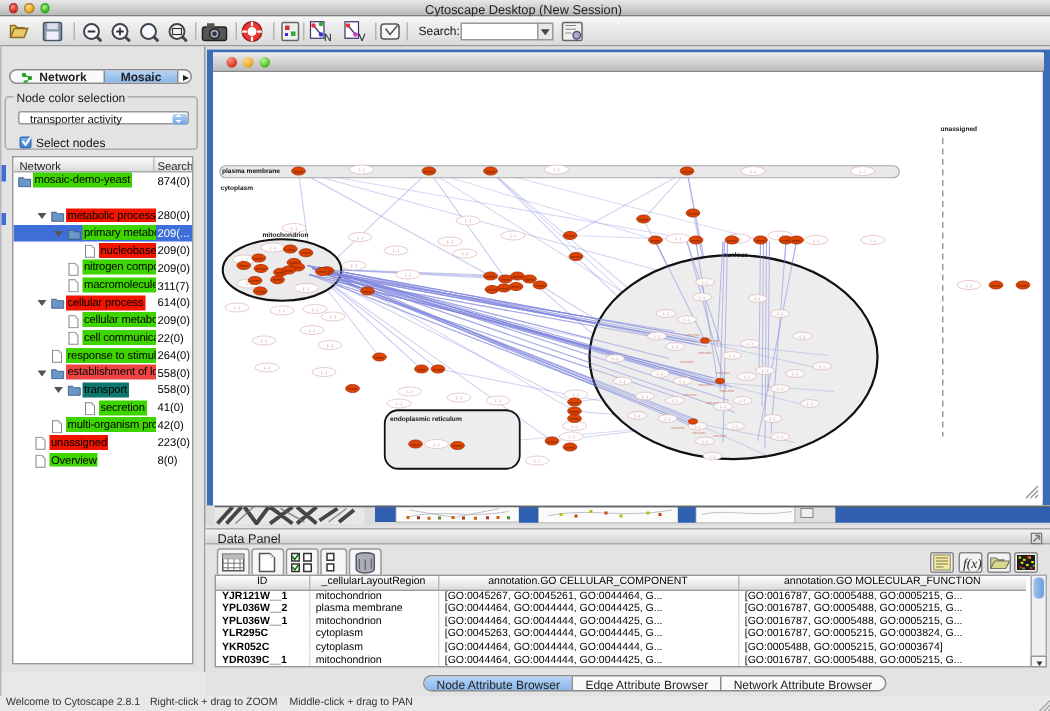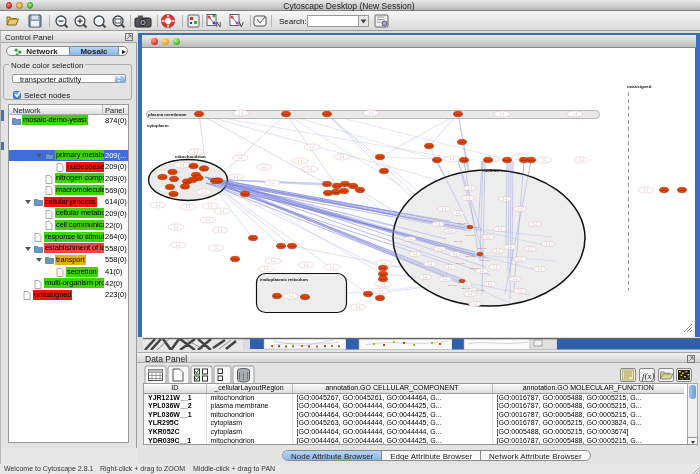--- a/index.html
+++ b/index.html
@@ -78,26 +78,20 @@
 <rect x="375" y="13" width="13" height="12" rx="1" fill="#f0f0f0" stroke="#666"></rect>
         <path d="M377 15 h7 M377 17.5 h7 M377 20 h4" stroke="#888" stroke-width="0.8"></path>
         <circle cx="384.5" cy="21.5" r="2.5" fill="#aac" stroke="#557"></circle>
 </g>
     </svg>
 </div>
 
 <div class="abs" style="left:137px;top:31px;width:563px;height:321px;background:#dcdcdc;"></div>
 
 <div class="abs" style="left:0;top:31px;width:137px;height:417px;background:#e3e3e3;border-right:1px solid #9a9a9a;">
-  <div class="abs" style="left:0;top:0;width:137px;height:12px;background:linear-gradient(#f2f2f2,#d5d5d5);border-bottom:1px solid #aaa;font-size:8px;color:#222;padding:1.5px 0 0 5px;">Control Panel
-    <svg width="8" height="8" style="position:absolute;right:4px;top:2px">
-        <rect x="0.5" y="0.5" width="7" height="7" fill="none" stroke="#777"></rect>
-        <path d="M2 6 L6 2 M6 2 h-3 M6 2 v3" stroke="#777" fill="none"></path>
-      </svg>
-  </div>
 
   <div class="abs" style="left:6px;top:15px;width:122px;height:10px;border:1px solid #8a8a8a;border-radius:5px;background:#fafafa;overflow:hidden;font-size:8px;font-weight:bold;color:#222;line-height:10px;">
     <div class="abs" style="left:0;top:0;width:62px;height:10px;text-align:center;">
       <svg width="8" height="8" style="position:absolute;left:7px;top:1px">
           <circle cx="2" cy="2" r="1.5" fill="#2a2"></circle>
           <circle cx="6" cy="4" r="1.5" fill="#2a2"></circle>
           <circle cx="3" cy="7" r="1.5" fill="#2a2"></circle>
           <path d="M2 2 L6 4 L3 7" stroke="#282" fill="none" stroke-width="0.7"></path>
         </svg>
       <span style="margin-left:8px;">Network</span></div>
@@ -119,31 +113,39 @@
   <div class="abs" style="left:13px;top:60px;width:7.5px;height:7.5px;background:linear-gradient(#7db1ec,#3f7fd4);border:1px solid #3a6db8;border-radius:1.5px;">
     <svg width="9" height="9" style="position:absolute;left:-1px;top:-2px">
         <path d="M2 4 l2 2.5 L7.5 1.5" stroke="#fff" stroke-width="1.4" fill="none"></path>
       </svg>
   </div>
   <div class="abs" style="left:24px;top:60px;font-size:8px;color:#111;">Select nodes</div>
 
   <div class="abs" style="left:8px;top:73px;width:121px;height:339px;background:#fff;border:1px solid #999;font-size:8px;overflow:hidden;">
     <div class="abs" style="left:0;top:0;width:121px;height:9.5px;background:linear-gradient(#fdfdfd,#dcdcdc);border-bottom:1px solid #aaa;color:#222;font-size:7.5px;">
       <span style="position:absolute;left:4px;top:0.5px;">Network</span>
-      <span style="position:absolute;left:96px;top:0.5px;">Panel</span>
+      <span style="position:absolute;left:96px;top:0.5px;">Search</span>
       <div class="abs" style="left:93px;top:0;width:1px;height:9.5px;background:#bbb;"></div>
     </div>
     <div class="abs" style="left:0;top:9.5px;width:121px;height:329px;" id="treebody">
       <div style="position:absolute;left:0;top:0.0px;width:121px;height:11.65px;background:transparent;">
           <div style="position:absolute;left:3px;top:2px;"><svg width="9" height="8" viewBox="0 0 9 8">
               <path d="M0.5 1.5 h3 l1 1 h4 v5 h-8 z" fill="#6b96c8" stroke="#3a5a80" stroke-width="0.6"></path>
             </svg></div>
           <div style="position:absolute;left:13px;top:0.8px;height:9.8px;line-height:9.8px;background:#3ed400;color:#000;padding:0 1px;white-space:nowrap;overflow:hidden;max-width:82px;font-size:7.5px;letter-spacing:-0.1px;">mosaic-demo-yeast</div>
           <div style="position:absolute;left:96px;top:1.2px;color:#000;font-size:7.5px;">874(0)</div>
         </div>
+        <div style="position:absolute;left:0;top:23.3px;width:121px;height:11.65px;background:transparent;">
+          <div style="position:absolute;left:16px;top:4px;width:0;height:0;border-left:3.5px solid transparent;border-right:3.5px solid transparent;border-top:4.5px solid #555;"></div>
+          <div style="position:absolute;left:25px;top:2px;"><svg width="9" height="8" viewBox="0 0 9 8">
+              <path d="M0.5 1.5 h3 l1 1 h4 v5 h-8 z" fill="#6b96c8" stroke="#3a5a80" stroke-width="0.6"></path>
+            </svg></div>
+          <div style="position:absolute;left:35px;top:0.8px;height:9.8px;line-height:9.8px;background:#f11500;color:#000;padding:0 1px;white-space:nowrap;overflow:hidden;max-width:60px;font-size:7.5px;letter-spacing:-0.1px;">metabolic process</div>
+          <div style="position:absolute;left:96px;top:1.2px;color:#000;font-size:7.5px;">280(0)</div>
+        </div>
         <div style="position:absolute;left:0;top:35.0px;width:121px;height:11.65px;background:#3e6fd8;">
           <div style="position:absolute;left:27px;top:4px;width:0;height:0;border-left:3.5px solid transparent;border-right:3.5px solid transparent;border-top:4.5px solid #555;"></div>
           <div style="position:absolute;left:36px;top:2px;"><svg width="9" height="8" viewBox="0 0 9 8">
               <path d="M0.5 1.5 h3 l1 1 h4 v5 h-8 z" fill="#6b96c8" stroke="#3a5a80" stroke-width="0.6"></path>
             </svg></div>
           <div style="position:absolute;left:46px;top:0.8px;height:9.8px;line-height:9.8px;background:#3ed400;color:#000;padding:0 1px;white-space:nowrap;overflow:hidden;max-width:49px;font-size:7.5px;letter-spacing:-0.1px;">primary metabol</div>
           <div style="position:absolute;left:96px;top:1.2px;color:#fff;font-size:7.5px;">209(...</div>
         </div>
         <div style="position:absolute;left:0;top:46.6px;width:121px;height:11.65px;background:transparent;">
           <div style="position:absolute;left:47px;top:2px;"><svg width="8" height="9" viewBox="0 0 8 9">
@@ -160,21 +162,21 @@
             </svg></div>
           <div style="position:absolute;left:46px;top:0.8px;height:9.8px;line-height:9.8px;background:#3ed400;color:#000;padding:0 1px;white-space:nowrap;overflow:hidden;max-width:49px;font-size:7.5px;letter-spacing:-0.1px;">nitrogen compo</div>
           <div style="position:absolute;left:96px;top:1.2px;color:#000;font-size:7.5px;">209(0)</div>
         </div>
         <div style="position:absolute;left:0;top:69.9px;width:121px;height:11.65px;background:transparent;">
           <div style="position:absolute;left:36px;top:2px;"><svg width="8" height="9" viewBox="0 0 8 9">
               <path d="M1 0.5 h4 l2 2 v6 h-6 z" fill="#fff" stroke="#888" stroke-width="0.7"></path>
               <path d="M5 0.5 l2 2 h-2 z" fill="#ccc"></path>
             </svg></div>
           <div style="position:absolute;left:46px;top:0.8px;height:9.8px;line-height:9.8px;background:#3ed400;color:#000;padding:0 1px;white-space:nowrap;overflow:hidden;max-width:49px;font-size:7.5px;letter-spacing:-0.1px;">macromolecule</div>
-          <div style="position:absolute;left:96px;top:1.2px;color:#000;font-size:7.5px;">569(0)</div>
+          <div style="position:absolute;left:96px;top:1.2px;color:#000;font-size:7.5px;">311(7)</div>
         </div>
         <div style="position:absolute;left:0;top:81.5px;width:121px;height:11.65px;background:transparent;">
           <div style="position:absolute;left:16px;top:4px;width:0;height:0;border-left:3.5px solid transparent;border-right:3.5px solid transparent;border-top:4.5px solid #555;"></div>
           <div style="position:absolute;left:25px;top:2px;"><svg width="9" height="8" viewBox="0 0 9 8">
               <path d="M0.5 1.5 h3 l1 1 h4 v5 h-8 z" fill="#6b96c8" stroke="#3a5a80" stroke-width="0.6"></path>
             </svg></div>
           <div style="position:absolute;left:35px;top:0.8px;height:9.8px;line-height:9.8px;background:#f11500;color:#000;padding:0 1px;white-space:nowrap;overflow:hidden;max-width:60px;font-size:7.5px;letter-spacing:-0.1px;">cellular process</div>
           <div style="position:absolute;left:96px;top:1.2px;color:#000;font-size:7.5px;">614(0)</div>
         </div>
         <div style="position:absolute;left:0;top:93.2px;width:121px;height:29px;background:transparent;">
@@ -207,21 +209,21 @@
               <path d="M0.5 1.5 h3 l1 1 h4 v5 h-8 z" fill="#6b96c8" stroke="#3a5a80" stroke-width="0.6"></path>
             </svg></div>
           <div style="position:absolute;left:35px;top:0.8px;height:9.8px;line-height:9.8px;background:#ef4444;color:#000;padding:0 1px;white-space:nowrap;overflow:hidden;max-width:60px;font-size:7.5px;letter-spacing:-0.1px;">establishment of lo</div>
           <div style="position:absolute;left:96px;top:1.2px;color:#000;font-size:7.5px;">558(0)</div>
         </div>
         <div style="position:absolute;left:0;top:139.8px;width:121px;height:11.65px;background:transparent;">
           <div style="position:absolute;left:27px;top:4px;width:0;height:0;border-left:3.5px solid transparent;border-right:3.5px solid transparent;border-top:4.5px solid #555;"></div>
           <div style="position:absolute;left:36px;top:2px;"><svg width="9" height="8" viewBox="0 0 9 8">
               <path d="M0.5 1.5 h3 l1 1 h4 v5 h-8 z" fill="#6b96c8" stroke="#3a5a80" stroke-width="0.6"></path>
             </svg></div>
-          <div style="position:absolute;left:46px;top:0.8px;height:9.8px;line-height:9.8px;background:#eab308;color:#000;padding:0 1px;white-space:nowrap;overflow:hidden;max-width:49px;font-size:7.5px;letter-spacing:-0.1px;">transport</div>
+          <div style="position:absolute;left:46px;top:0.8px;height:9.8px;line-height:9.8px;background:#0f766e;color:#000;padding:0 1px;white-space:nowrap;overflow:hidden;max-width:49px;font-size:7.5px;letter-spacing:-0.1px;">transport</div>
           <div style="position:absolute;left:96px;top:1.2px;color:#000;font-size:7.5px;">558(0)</div>
         </div>
         <div style="position:absolute;left:0;top:151.5px;width:121px;height:11.65px;background:transparent;">
           <div style="position:absolute;left:47px;top:2px;"><svg width="8" height="9" viewBox="0 0 8 9">
               <path d="M1 0.5 h4 l2 2 v6 h-6 z" fill="#fff" stroke="#888" stroke-width="0.7"></path>
               <path d="M5 0.5 l2 2 h-2 z" fill="#ccc"></path>
             </svg></div>
           <div style="position:absolute;left:57px;top:0.8px;height:9.8px;line-height:9.8px;background:#3ed400;color:#000;padding:0 1px;white-space:nowrap;overflow:hidden;max-width:38px;font-size:7.5px;letter-spacing:-0.1px;">secretion</div>
           <div style="position:absolute;left:96px;top:1.2px;color:#000;font-size:7.5px;">41(0)</div>
         </div>
@@ -233,20 +235,28 @@
           <div style="position:absolute;left:35px;top:0.8px;height:9.8px;line-height:9.8px;background:#3ed400;color:#000;padding:0 1px;white-space:nowrap;overflow:hidden;max-width:60px;font-size:7.5px;letter-spacing:-0.1px;">multi-organism pro</div>
           <div style="position:absolute;left:96px;top:1.2px;color:#000;font-size:7.5px;">42(0)</div>
         </div>
         <div style="position:absolute;left:0;top:174.8px;width:121px;height:11.65px;background:transparent;">
           <div style="position:absolute;left:14px;top:2px;"><svg width="8" height="9" viewBox="0 0 8 9">
               <path d="M1 0.5 h4 l2 2 v6 h-6 z" fill="#fff" stroke="#888" stroke-width="0.7"></path>
               <path d="M5 0.5 l2 2 h-2 z" fill="#ccc"></path>
             </svg></div>
           <div style="position:absolute;left:24px;top:0.8px;height:9.8px;line-height:9.8px;background:#f11500;color:#000;padding:0 1px;white-space:nowrap;overflow:hidden;max-width:71px;font-size:7.5px;letter-spacing:-0.1px;">unassigned</div>
           <div style="position:absolute;left:96px;top:1.2px;color:#000;font-size:7.5px;">223(0)</div>
+        </div>
+        <div style="position:absolute;left:0;top:186.4px;width:121px;height:11.65px;background:transparent;">
+          <div style="position:absolute;left:14px;top:2px;"><svg width="8" height="9" viewBox="0 0 8 9">
+              <path d="M1 0.5 h4 l2 2 v6 h-6 z" fill="#fff" stroke="#888" stroke-width="0.7"></path>
+              <path d="M5 0.5 l2 2 h-2 z" fill="#ccc"></path>
+            </svg></div>
+          <div style="position:absolute;left:24px;top:0.8px;height:9.8px;line-height:9.8px;background:#3ed400;color:#000;padding:0 1px;white-space:nowrap;overflow:hidden;max-width:71px;font-size:7.5px;letter-spacing:-0.1px;">Overview</div>
+          <div style="position:absolute;left:96px;top:1.2px;color:#000;font-size:7.5px;">8(0)</div>
         </div>
     </div>
   </div>
 </div>
 
 <div class="abs" style="left:0;top:31px;width:1px;height:433px;background:#b8b8b8;"></div>
 <div class="abs" style="left:1px;top:110px;width:3px;height:11px;background:#3e6fd8;"></div>
 <div class="abs" style="left:1px;top:142px;width:3px;height:8px;background:#3e6fd8;"></div>
 
 <div class="abs" style="left:138px;top:33px;width:562px;height:304px;border:2.5px solid #3a6cb8;border-right-width:5px;border-left-width:4px;background:#fff;">

